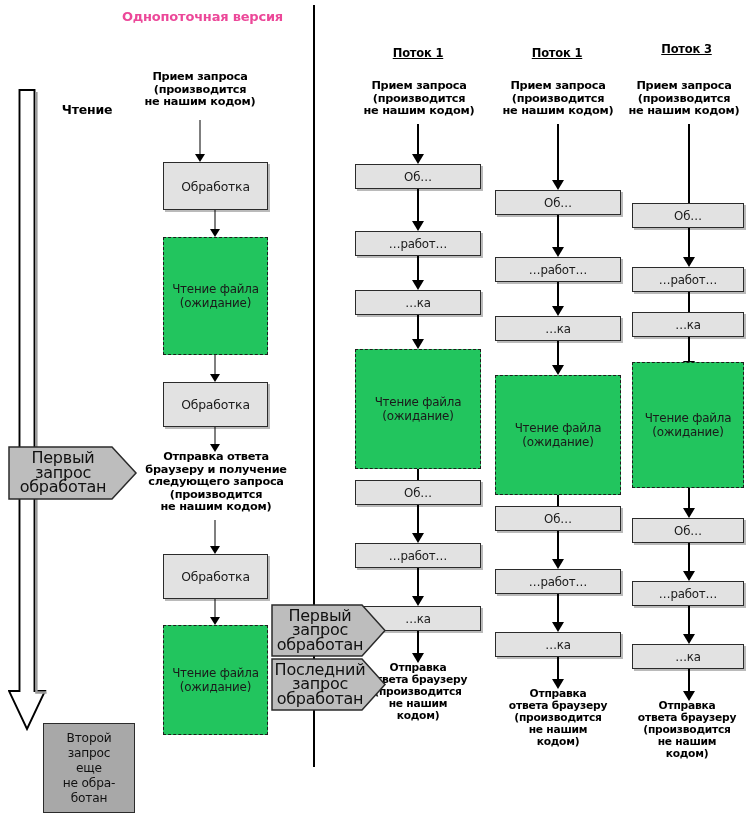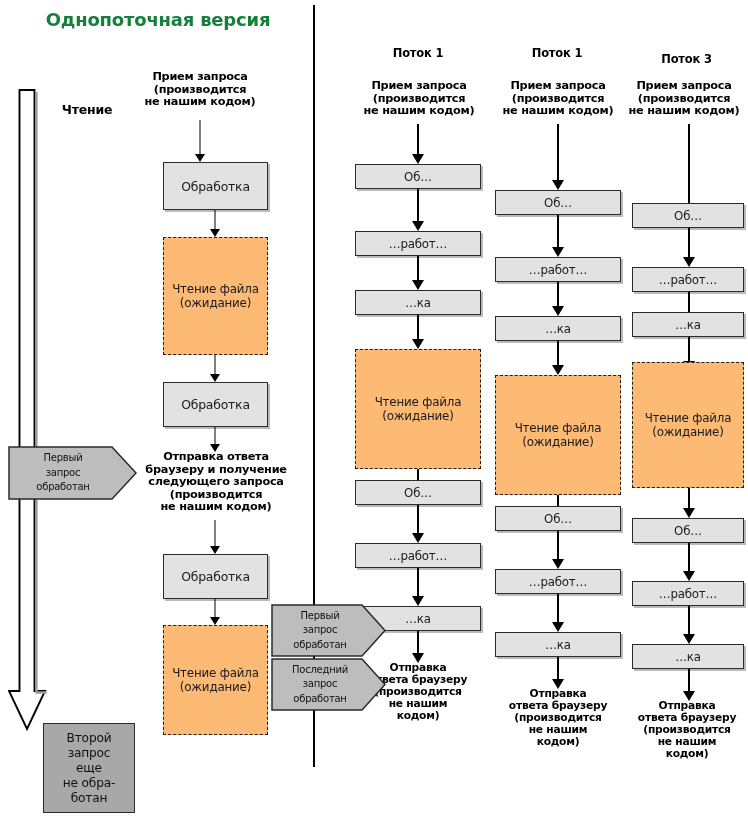--- a/index.html
+++ b/index.html
@@ -14,30 +14,31 @@
     background:#fff;
     overflow:hidden;
   }
 
   
   .abs{position:absolute;box-sizing:border-box;}
 
   
   .col-title{
     font-weight:bold;
-    font-size:18px;
-    color:#15803d;
-    text-align:center;
+    font-size:13px;
+    color:#ec4899;
+    text-align:right;
     letter-spacing:-0.2px;
   }
   .thread-title{
     font-weight:bold;
     font-size:11.5px;
     color:#000;
     text-align:center;
+    text-decoration:underline;
     letter-spacing:-0.2px;
   }
 
   
   .bold-text{
     font-weight:bold;
     font-size:11.3px;
     line-height:12.6px;
     text-align:center;
     color:#000;
@@ -67,21 +68,21 @@
     font-size:12.4px;
     color:#1a1a1a;
     text-align:center;
     letter-spacing:-0.2px;
     box-shadow:2px 2px 0 rgba(130,130,130,0.55);
   }
   .proc-box.thin{font-size:11.8px;}
 
   
   .wait-box{
-    background:#fdba74;
+    background:#22c55e;
     border:1.7px dashed #1d1d1d;
     display:flex;
     align-items:center;
     justify-content:center;
     text-align:center;
     font-size:11.9px;
     line-height:14.5px;
     color:#1a1a1a;
     letter-spacing:-0.2px;
     white-space:pre-line;
@@ -138,42 +139,42 @@
 
   
   .time-arrow{position:absolute;}
   .callout-wrap{position:absolute;}
   .callout-wrap svg{position:absolute;left:0;top:0;}
   .callout-wrap .ctext{
     position:absolute;
     left:0;top:0;
     display:flex;align-items:center;justify-content:center;
     text-align:center;
-    font-size:10px;
+    font-size:16px;
     line-height:14.6px;
     color:#111;
     letter-spacing:-0.25px;
     white-space:pre-line;
     box-sizing:border-box;
     padding-right:20px;
   }
 </style>
 </head>
 <body>
 
 <div id="canvas">
 
   <div class="abs col-title" style="left:33px;top:9px;width:250px;">Однопоточная версия</div>
 
 
   <div class="divider" style="left:313px;top:5px;height:762px;"></div>
 
   <div class="abs thread-title" style="left:348px;top:46px;width:140px;">Поток 1</div>
   <div class="abs thread-title" style="left:487px;top:46px;width:140px;">Поток 1</div>
-  <div class="abs thread-title" style="left:625px;top:52px;width:123px;">Поток 3</div>
+  <div class="abs thread-title" style="left:625px;top:42px;width:123px;">Поток 3</div>
 
   <div class="time-arrow" style="left:8px;top:88px;width:40px;height:645px;">
     <svg width="40" height="645" viewBox="0 0 40 645">
       <g>
         <polygon points="11.5,2 26.5,2 26.5,603 37,603 19,641 1,603 11.5,603" fill="#ffffff" stroke="#000000" stroke-width="1.9"></polygon>
         <path d="M28.4,4 L28.4,604.5 L38.6,604.5" fill="none" stroke="#9a9a9a" stroke-width="2.4"></path>
       </g>
     </svg>
   </div>
 

